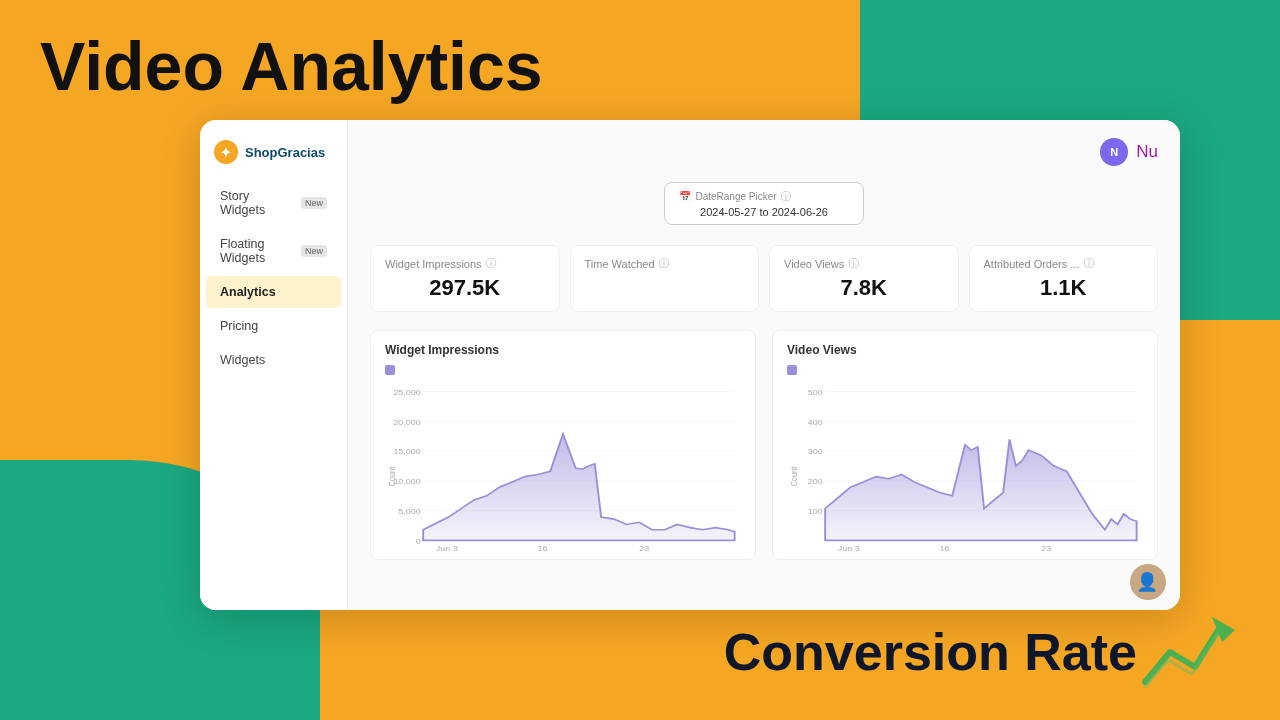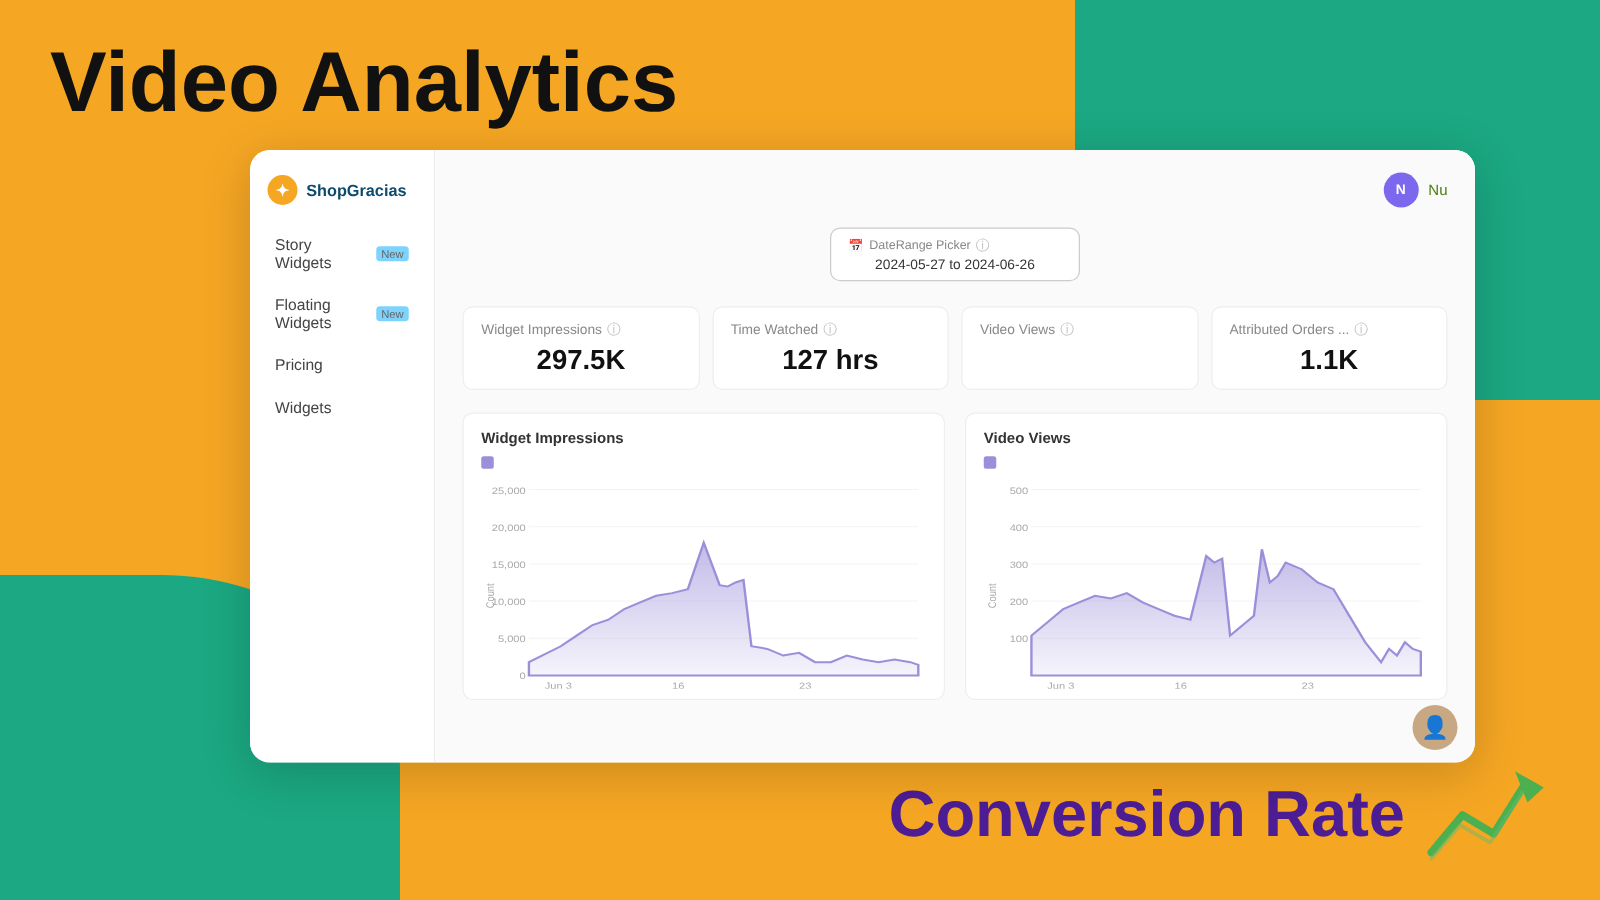--- a/index.html
+++ b/index.html
@@ -36,24 +36,24 @@
       font-size: 68px;
       font-weight: 900;
       color: #111;
       z-index: 2;
       line-height: 1;
     }
 
     .conversion-label {
       position: absolute;
       bottom: 38px;
-      right: 156px;
+      right: 143px;
       font-size: 52px;
       font-weight: 900;
-      color: #4c1d95;
+      color: #0f172a;
       z-index: 2;
     }
 
     
     .arrow-icon {
       position: absolute;
       bottom: 28px;
       right: 40px;
       z-index: 2;
       width: 100px;
@@ -121,21 +121,21 @@
       align-items: center;
       gap: 5px;
     }
     .nav-item.active {
       background: #FFF3CD;
       color: #222;
       font-weight: 600;
     }
     .badge-new {
       font-size: 9px;
-      background: #7dd3fc;
+      background: #e5e5e5;
       color: #666;
       border-radius: 3px;
       padding: 1px 4px;
       margin-left: 2px;
     }
 
     
     .main-content {
       flex: 1;
       padding: 18px 22px;
@@ -154,22 +154,22 @@
       width: 28px; height: 28px;
       background: #7B68EE;
       border-radius: 50%;
       display: flex; align-items: center; justify-content: center;
       font-size: 11px;
       font-weight: 700;
       color: white;
       cursor: pointer;
     }
     .user-name {
-      font-size: 12px;
-      color: #4d7c0f;
+      font-size: 17px;
+      color: #a21caf;
       margin-left: 4px;
     }
 
     
     .date-picker-container {
       display: flex;
       justify-content: center;
       margin-bottom: 20px;
     }
     .date-picker {
@@ -313,20 +313,23 @@
     </div>
     <div class="sidebar-nav">
       <div class="nav-item">
         <span>Story Widgets</span>
         <span class="badge-new">New</span>
       </div>
       <div class="nav-item">
         <span>Floating Widgets</span>
         <span class="badge-new">New</span>
       </div>
+      <div class="nav-item active">
+        <span>Analytics</span>
+      </div>
       <div class="nav-item">
         <span>Pricing</span>
       </div>
       <div class="nav-item">
         <span>Widgets</span>
       </div>
     </div>
   </nav>
 
   <div class="main-content">
@@ -358,27 +361,27 @@
           <span>Widget Impressions</span>
           <span class="info-icon">ⓘ</span>
         </div>
         <div class="stat-value">297.5K</div>
       </div>
       <div class="stat-card">
         <div class="stat-label">
           <span>Time Watched</span>
           <span class="info-icon">ⓘ</span>
         </div>
-        <div class="stat-value">127 hrs</div>
       </div>
       <div class="stat-card">
         <div class="stat-label">
           <span>Video Views</span>
           <span class="info-icon">ⓘ</span>
         </div>
+        <div class="stat-value">7.8K</div>
       </div>
       <div class="stat-card">
         <div class="stat-label">
           <span>Attributed Orders ...</span>
           <span class="info-icon">ⓘ</span>
         </div>
         <div class="stat-value">1.1K</div>
       </div>
     </div>
 

